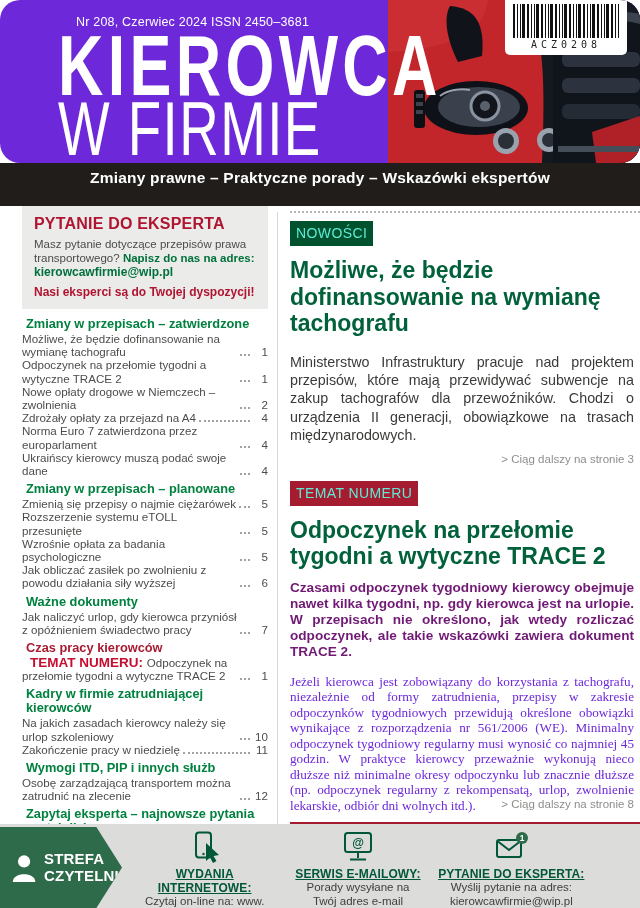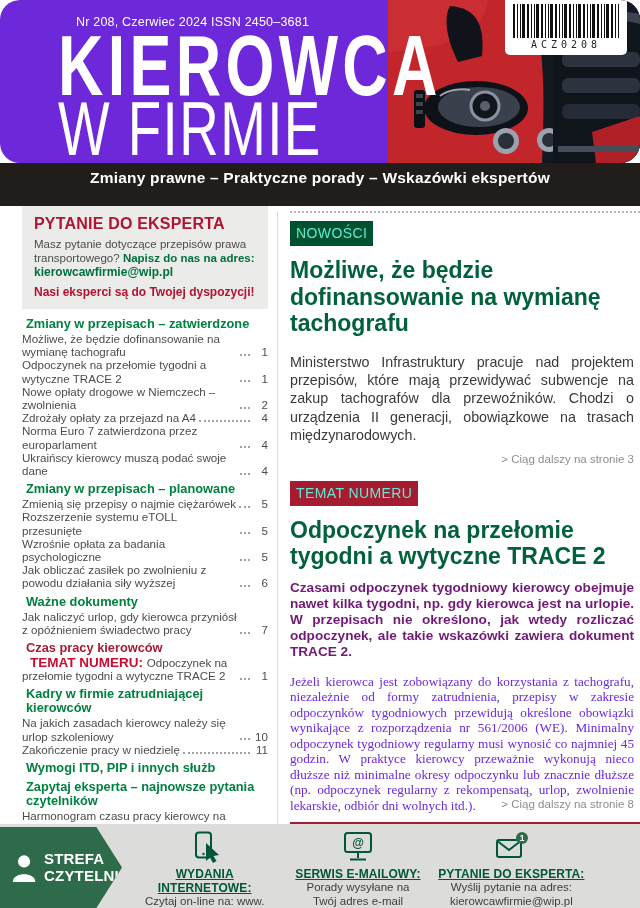--- a/index.html
+++ b/index.html
@@ -209,20 +209,25 @@
             <span class="toc-text">Na jakich zasadach kierowcy należy się urlop szkoleniowy</span>
             <span class="toc-dots"></span>
             <span class="toc-page">10</span>
           </div>
           <div class="toc-item">
             <span class="toc-text">Zakończenie pracy w niedzielę</span>
             <span class="toc-dots"></span>
             <span class="toc-page">11</span>
           </div>
           <div class="toc-heading green">Wymogi ITD, PIP i innych służb</div>
+          <div class="toc-item">
+            <span class="toc-text">Osobę zarządzającą transportem można zatrudnić na zlecenie</span>
+            <span class="toc-dots"></span>
+            <span class="toc-page">12</span>
+          </div>
           <div class="toc-heading green">Zapytaj eksperta – najnowsze pytania czytelników</div>
           <div class="toc-item">
             <span class="toc-text">Harmonogram czasu pracy kierowcy na tablicy ogłoszeń</span>
             <span class="toc-dots"></span>
             <span class="toc-page">14</span>
           </div>
           <div class="toc-heading green">Kalendarium zmian</div>
           <div class="toc-item">
             <span class="toc-text">Kiedy wejdą w życie najnowsze przepisy</span>
             <span class="toc-dots"></span>

